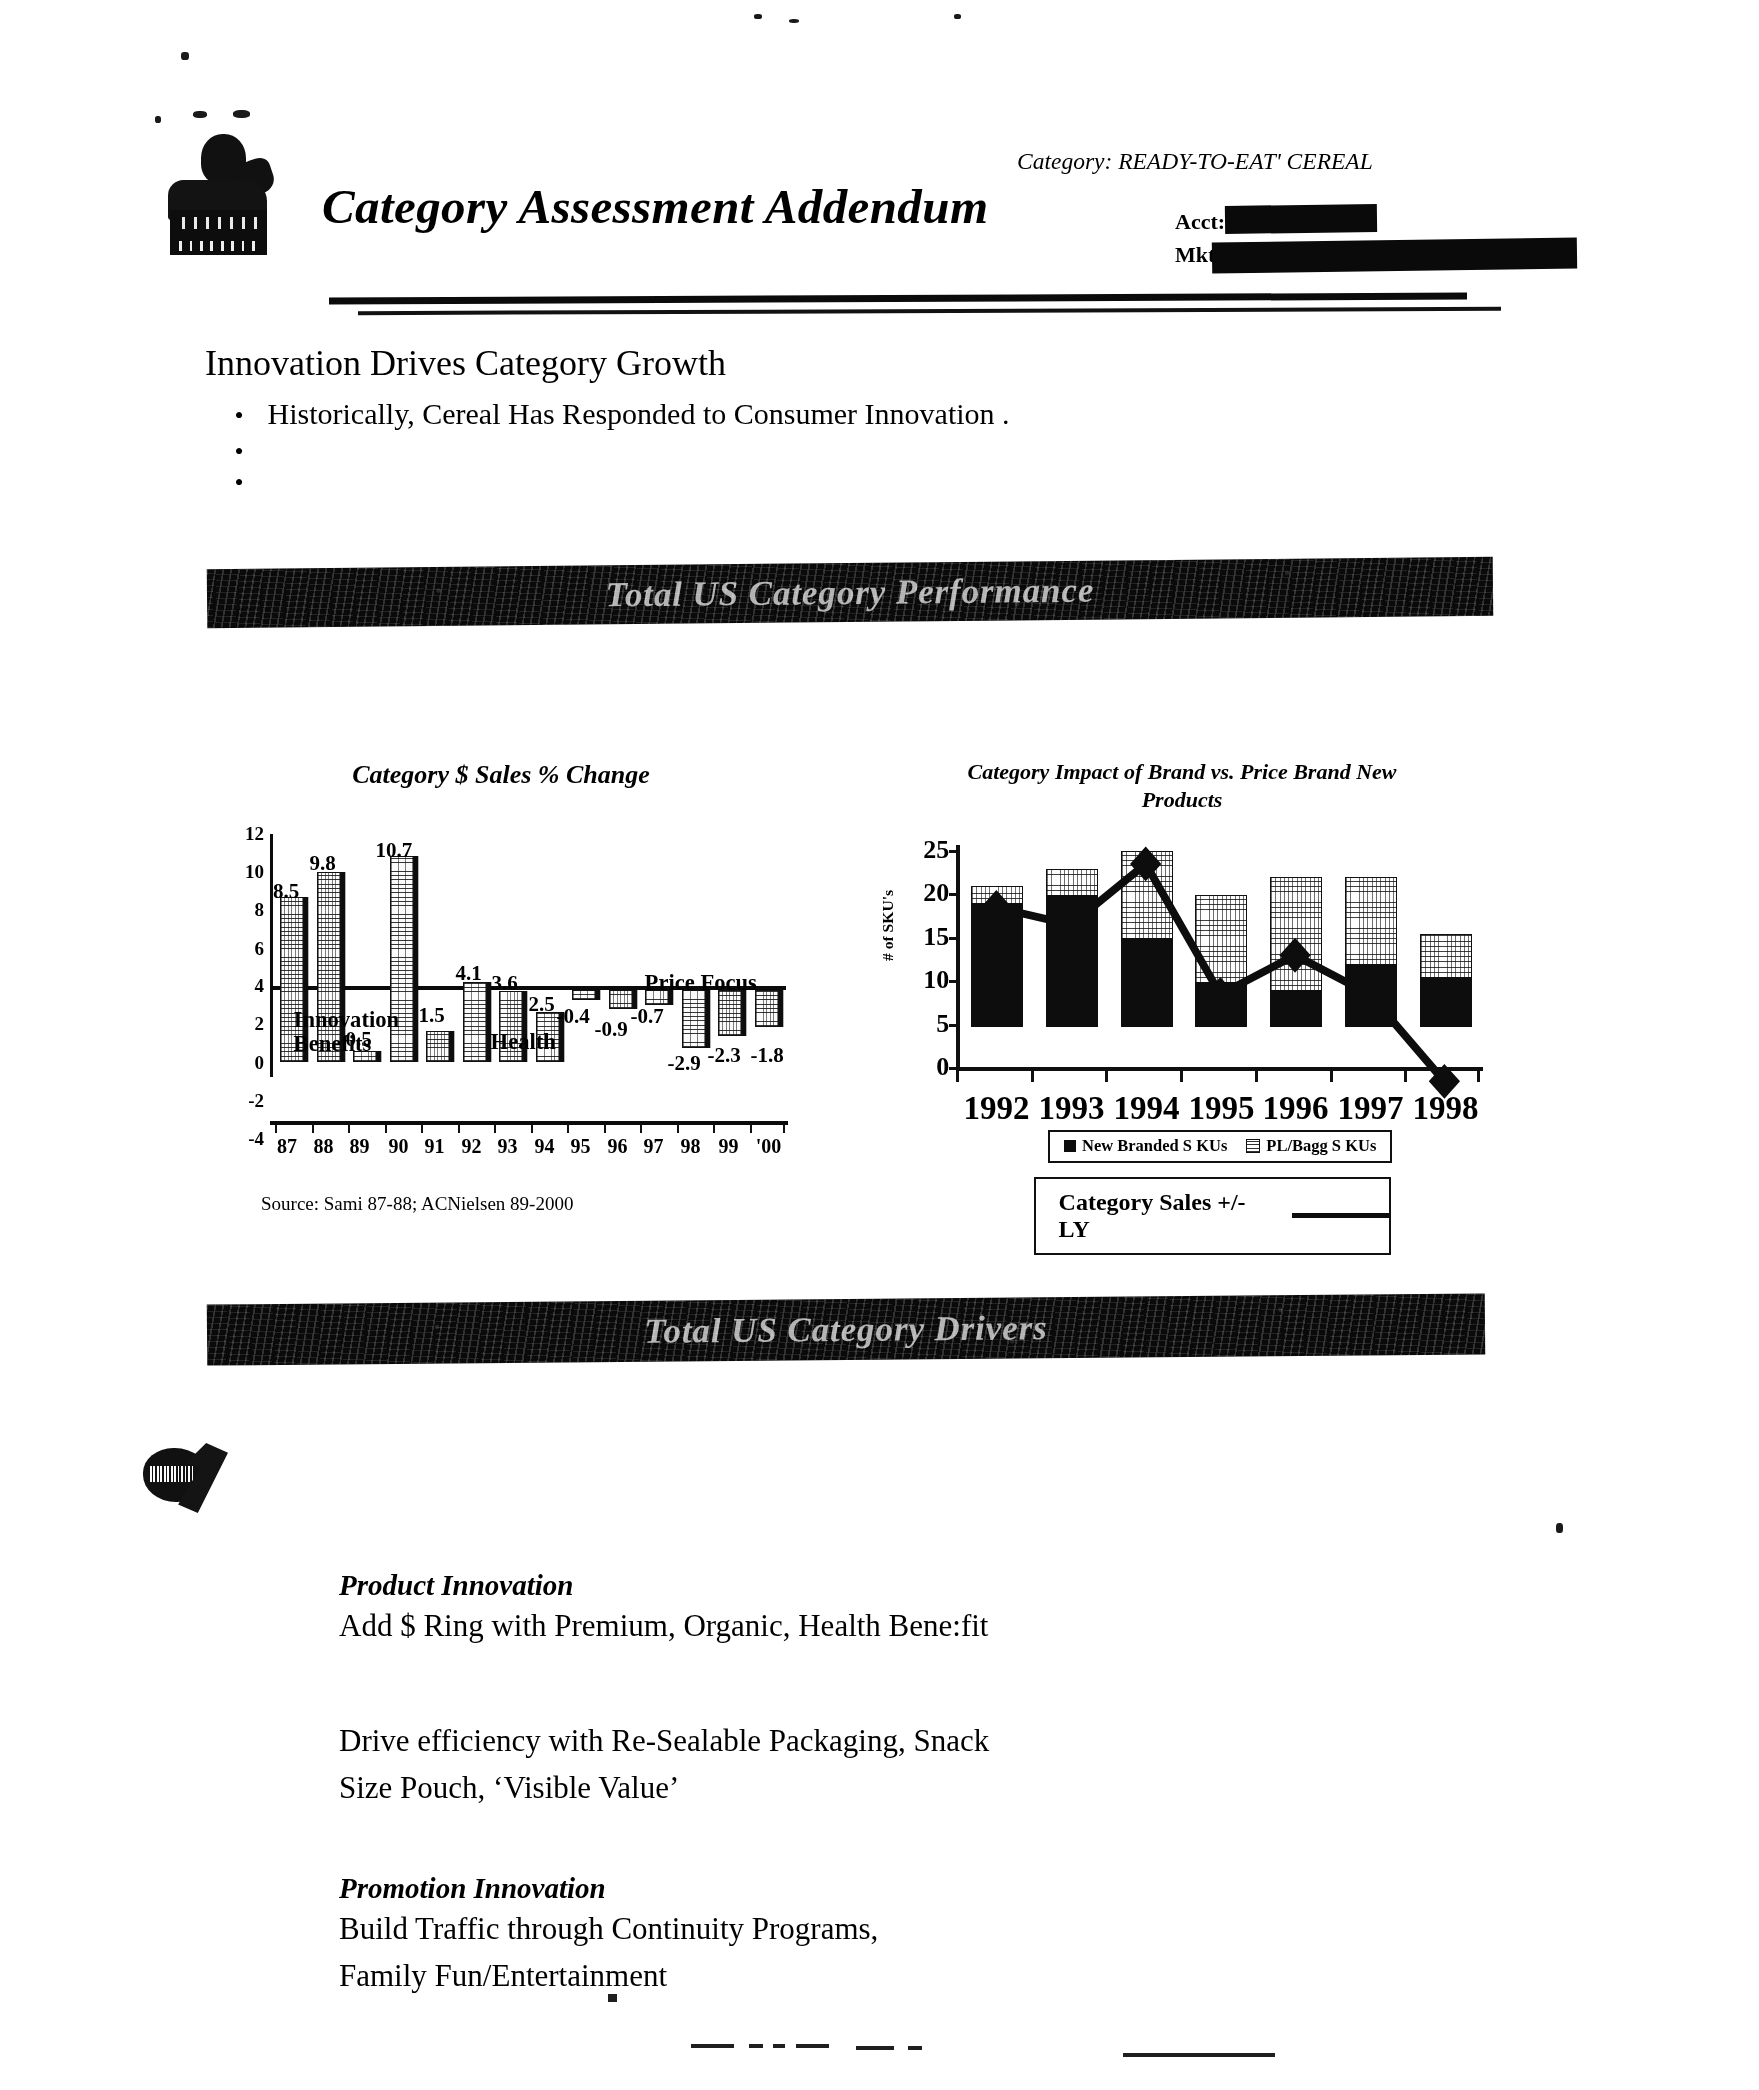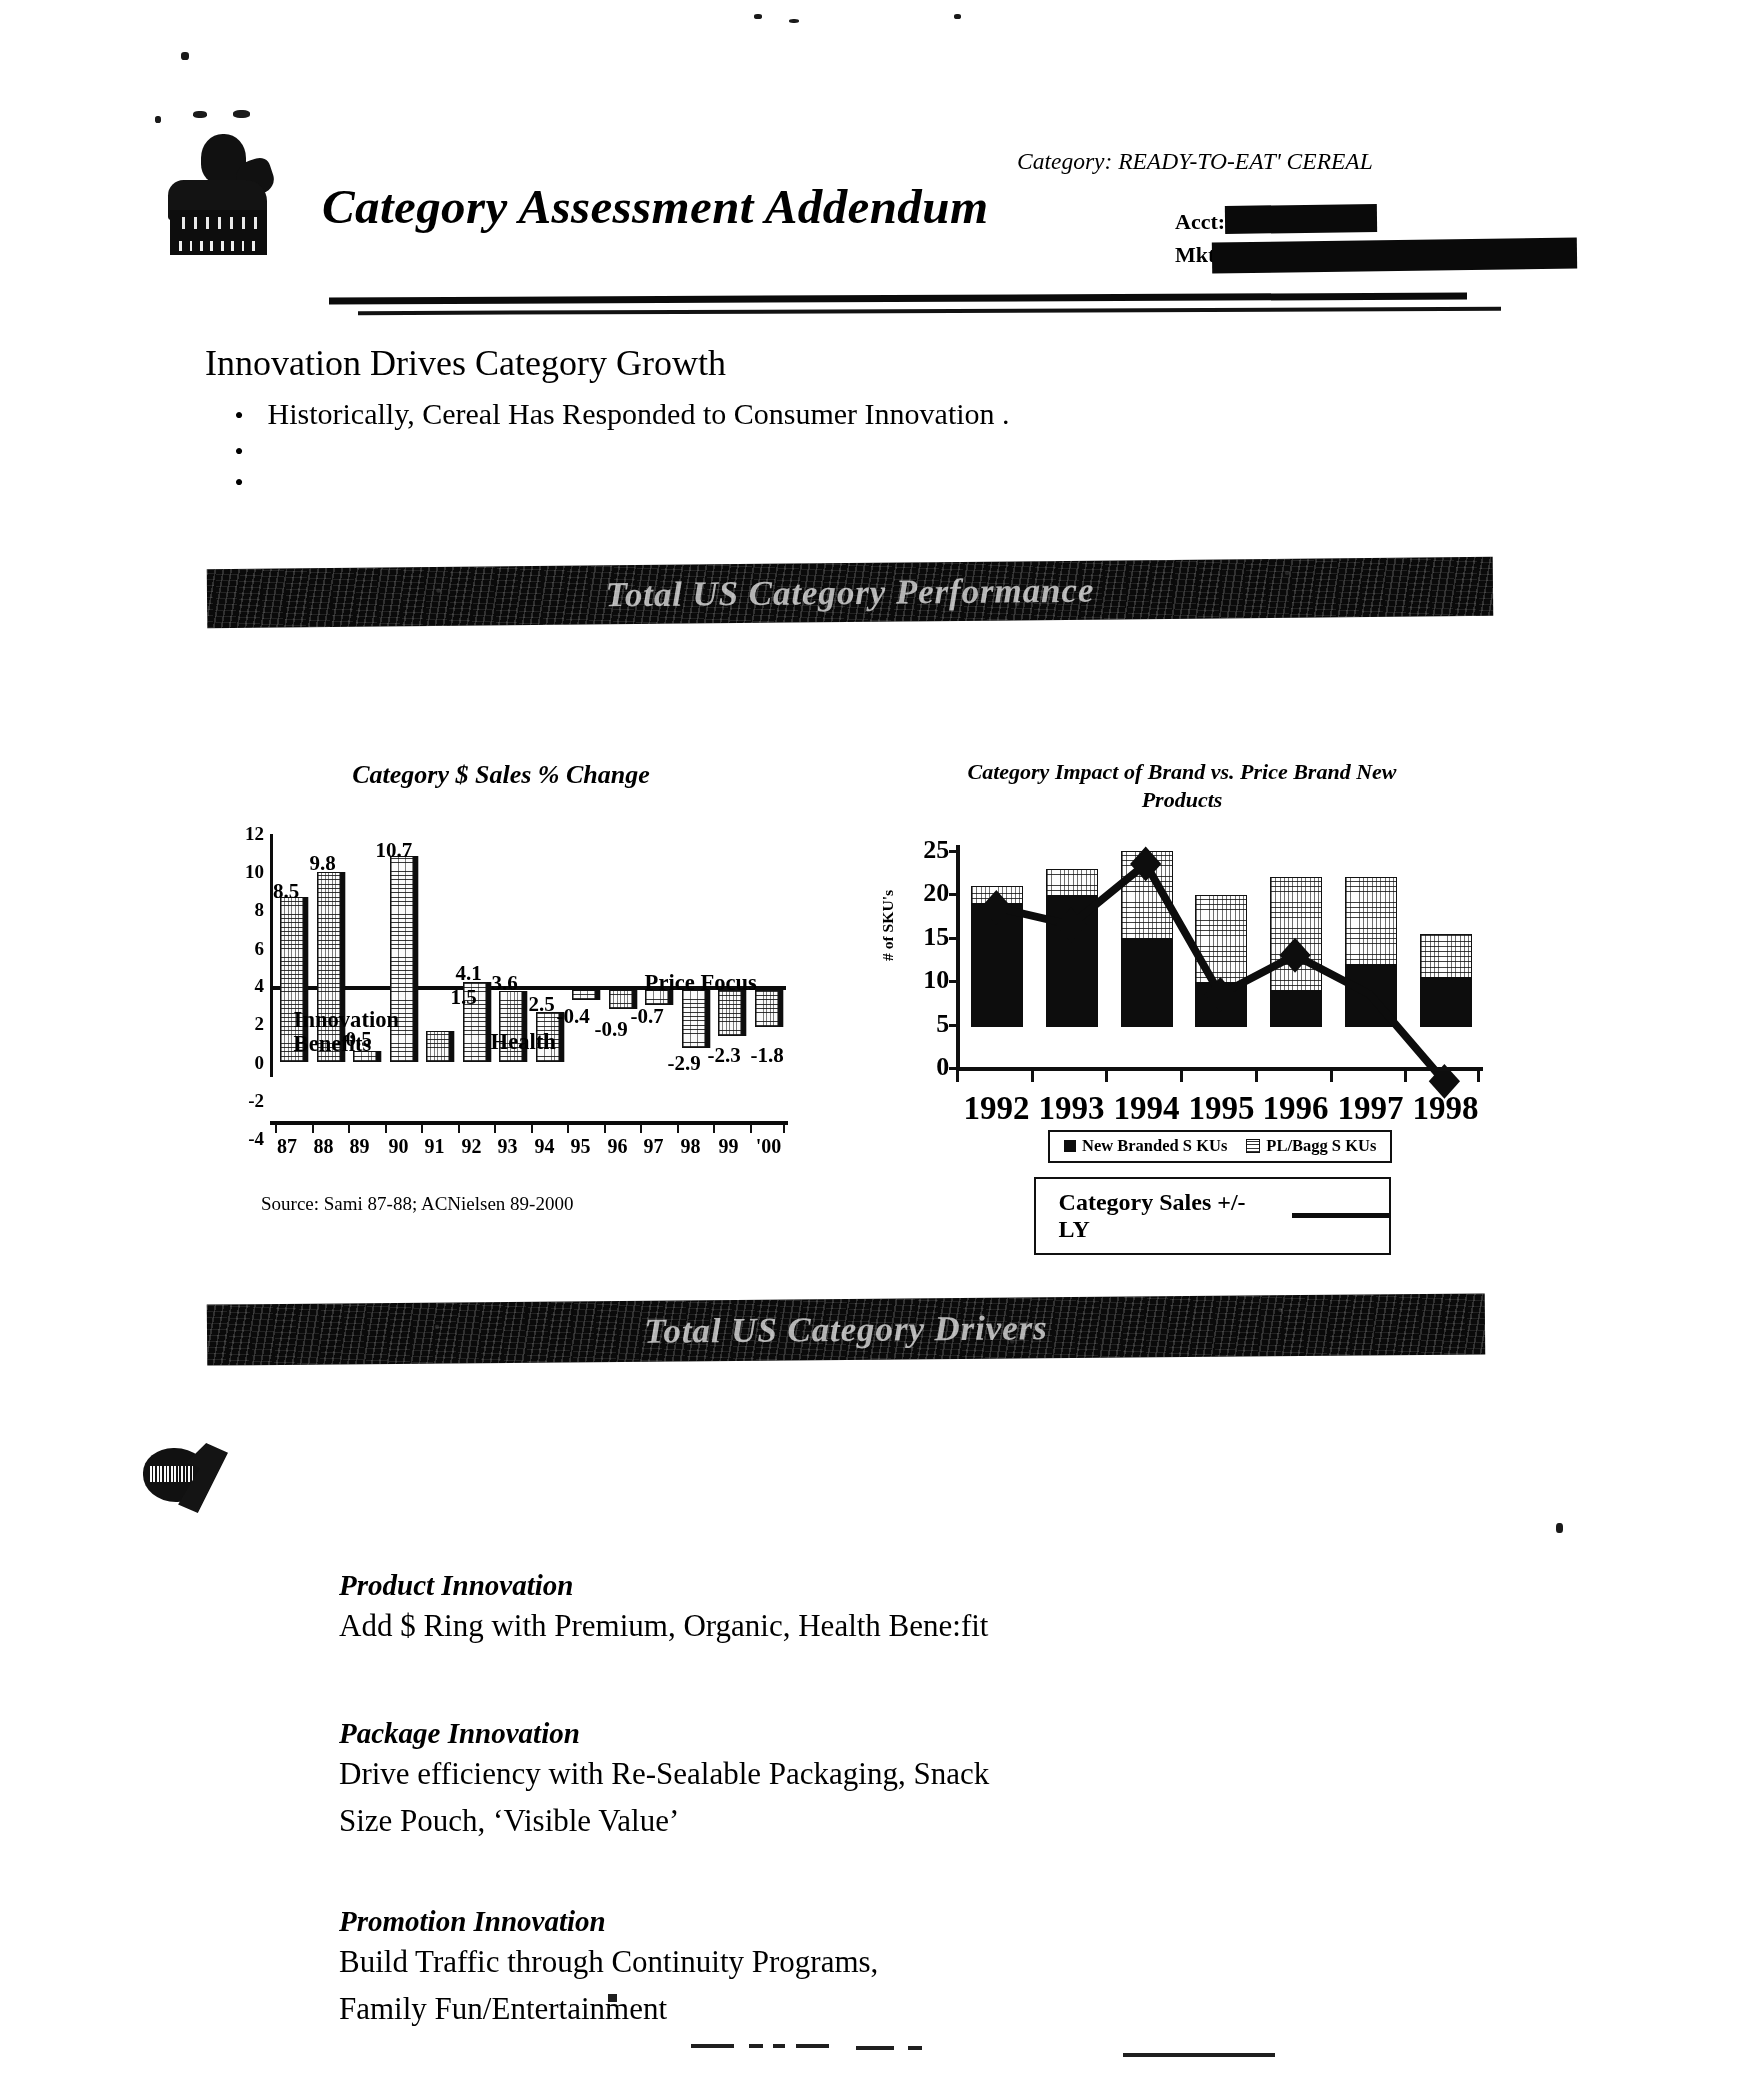--- a/index.html
+++ b/index.html
@@ -425,21 +425,21 @@
         <div class="lbar" style="left:334px; width:22.6px; top:156px; height:17.4px;"></div>
         <div class="lbar" style="left:370px; width:22.6px; top:156px; height:13px;"></div>
         <div class="lbar" style="left:407px; width:22.6px; top:156px; height:56px;"></div>
         <div class="lbar" style="left:443px; width:22.6px; top:156px; height:44px;"></div>
         <div class="lbar" style="left:480px; width:22.6px; top:156px; height:35px;"></div>
 
         <span class="lbar-label" style="left:-1.7px;  top:45px;">8.5</span>
         <span class="lbar-label" style="left:35px;  top:17.4px;">9.8</span>
         <span class="lbar-label" style="left:71px;  top:193px;">0.5</span>
         <span class="lbar-label" style="left:101px; top:3.5px;">10.7</span>
-        <span class="lbar-label" style="left:144px; top:151px;padding-left:32px;">1.5</span>
+        <span class="lbar-label" style="left:144px; top:169px;">1.5</span>
         <span class="lbar-label" style="left:181px; top:127px;">4.1</span>
         <span class="lbar-label" style="left:217px; top:137px;">3.6</span>
         <span class="lbar-label" style="left:254px; top:158px;">2.5</span>
         <span class="lbar-label" style="left:282px; top:170px;">-0.4</span>
         <span class="lbar-label" style="left:320px; top:183px;">-0.9</span>
         <span class="lbar-label" style="left:356px; top:170px;">-0.7</span>
         <span class="lbar-label" style="left:393px; top:217px;">-2.9</span>
         <span class="lbar-label" style="left:433px; top:209px;">-2.3</span>
         <span class="lbar-label" style="left:476px; top:209px;">-1.8</span>
       </div>
@@ -612,21 +612,20 @@
     <div class="fl-swoosh"></div>
   </div>
 
 
   <div id="innovation-table">
     <div class="inno-row">
       <div class="inno-term">Product Innovation</div>
       <div class="inno-desc">Add $ Ring with Premium, Organic, Health Bene:fit</div>
     </div>
     <div class="inno-row" style="margin-bottom:61px;">
-      <div class="inno-term">Package Innovation</div>
       <div class="inno-desc" style="max-width:695px;">Drive efficiency with Re-Sealable Packaging, Snack Size Pouch, ‘Visible Value’</div>
     </div>
     <div class="inno-row" style="margin-bottom:0;">
       <div class="inno-term">Promotion Innovation</div>
       <div class="inno-desc" style="max-width:608px;">Build Traffic through Continuity Programs, Family Fun/Entertainment</div>
     </div>
   </div>
 
   <div class="scanmark" style="left:608px;  top:1994px; width:8.7px; height:7.8px;"></div>
   <div class="scanmark" style="left:691px;  top:2044px; width:43px; height:4.3px;"></div>

